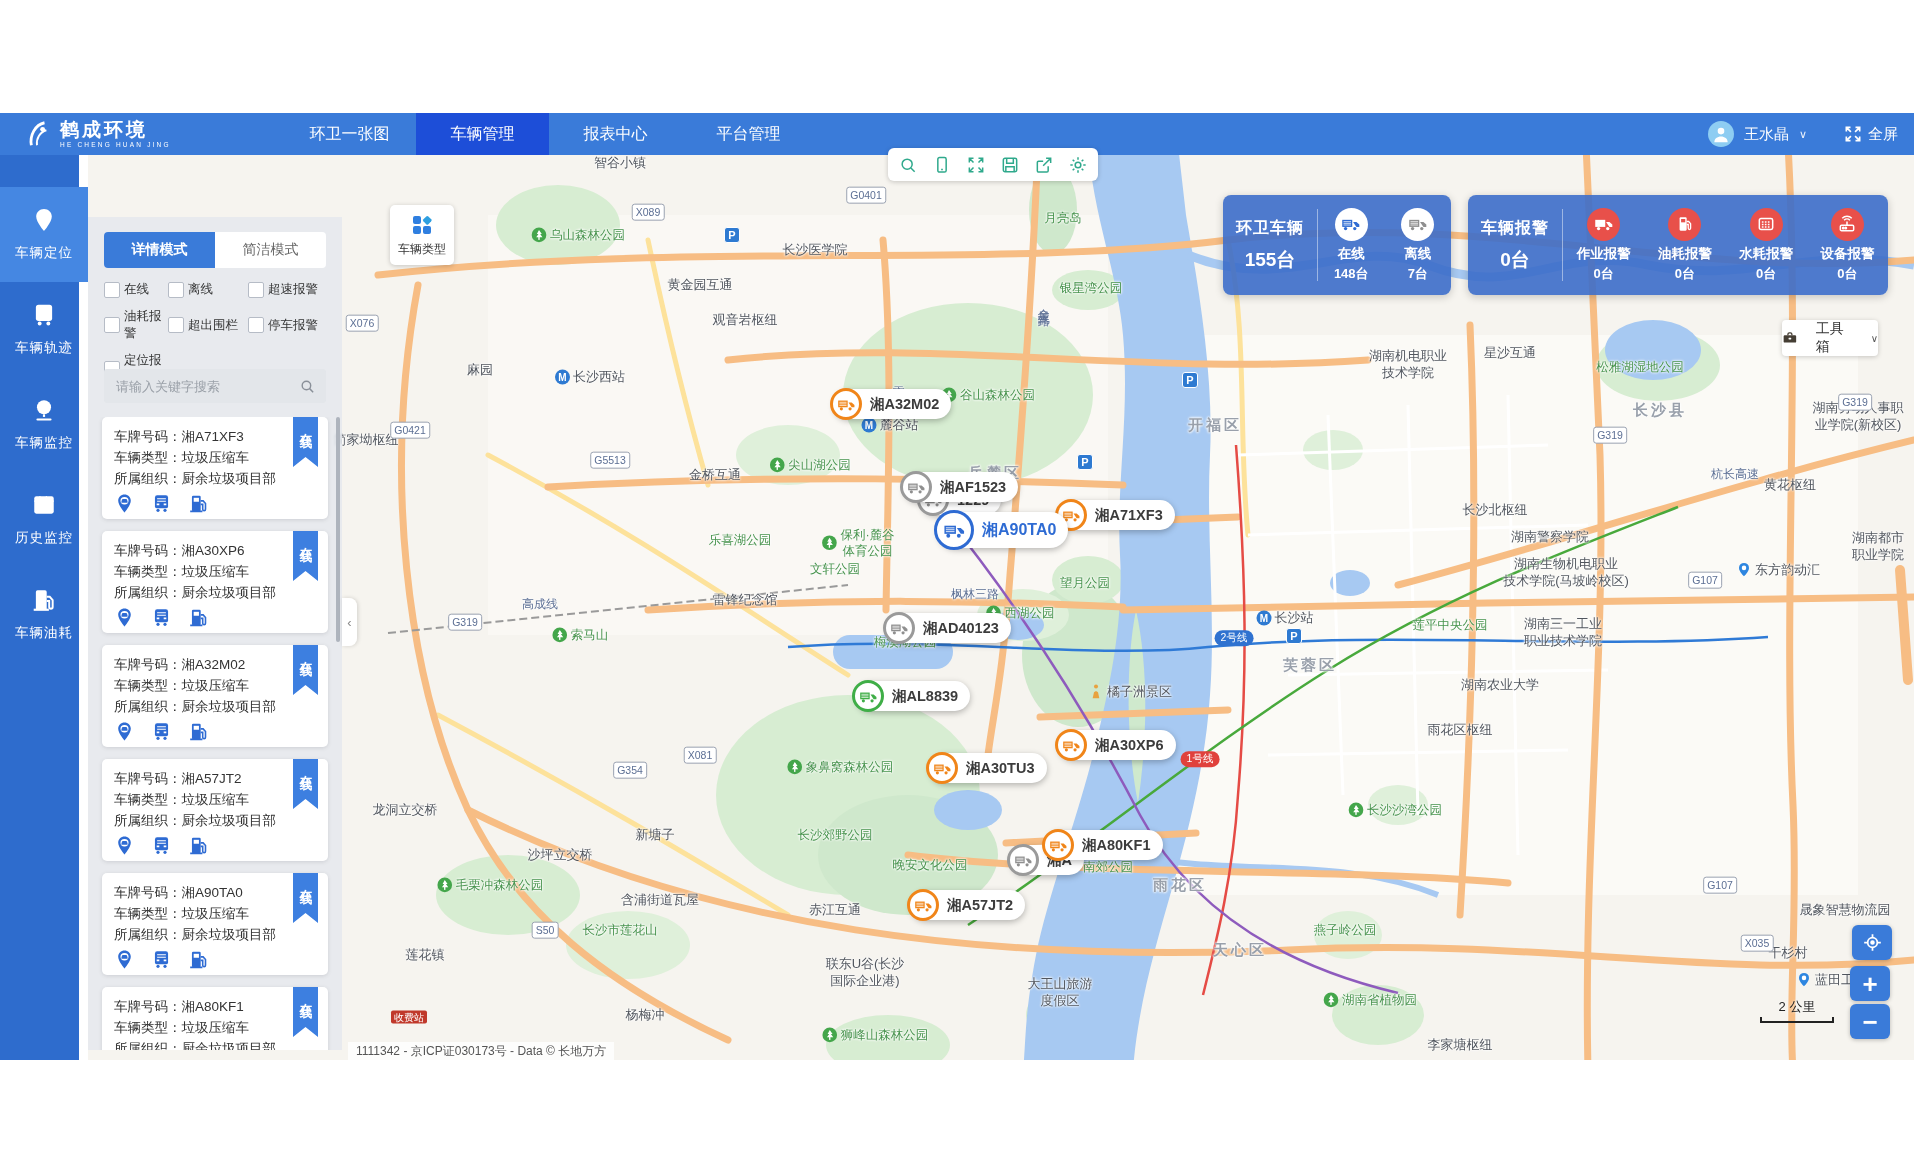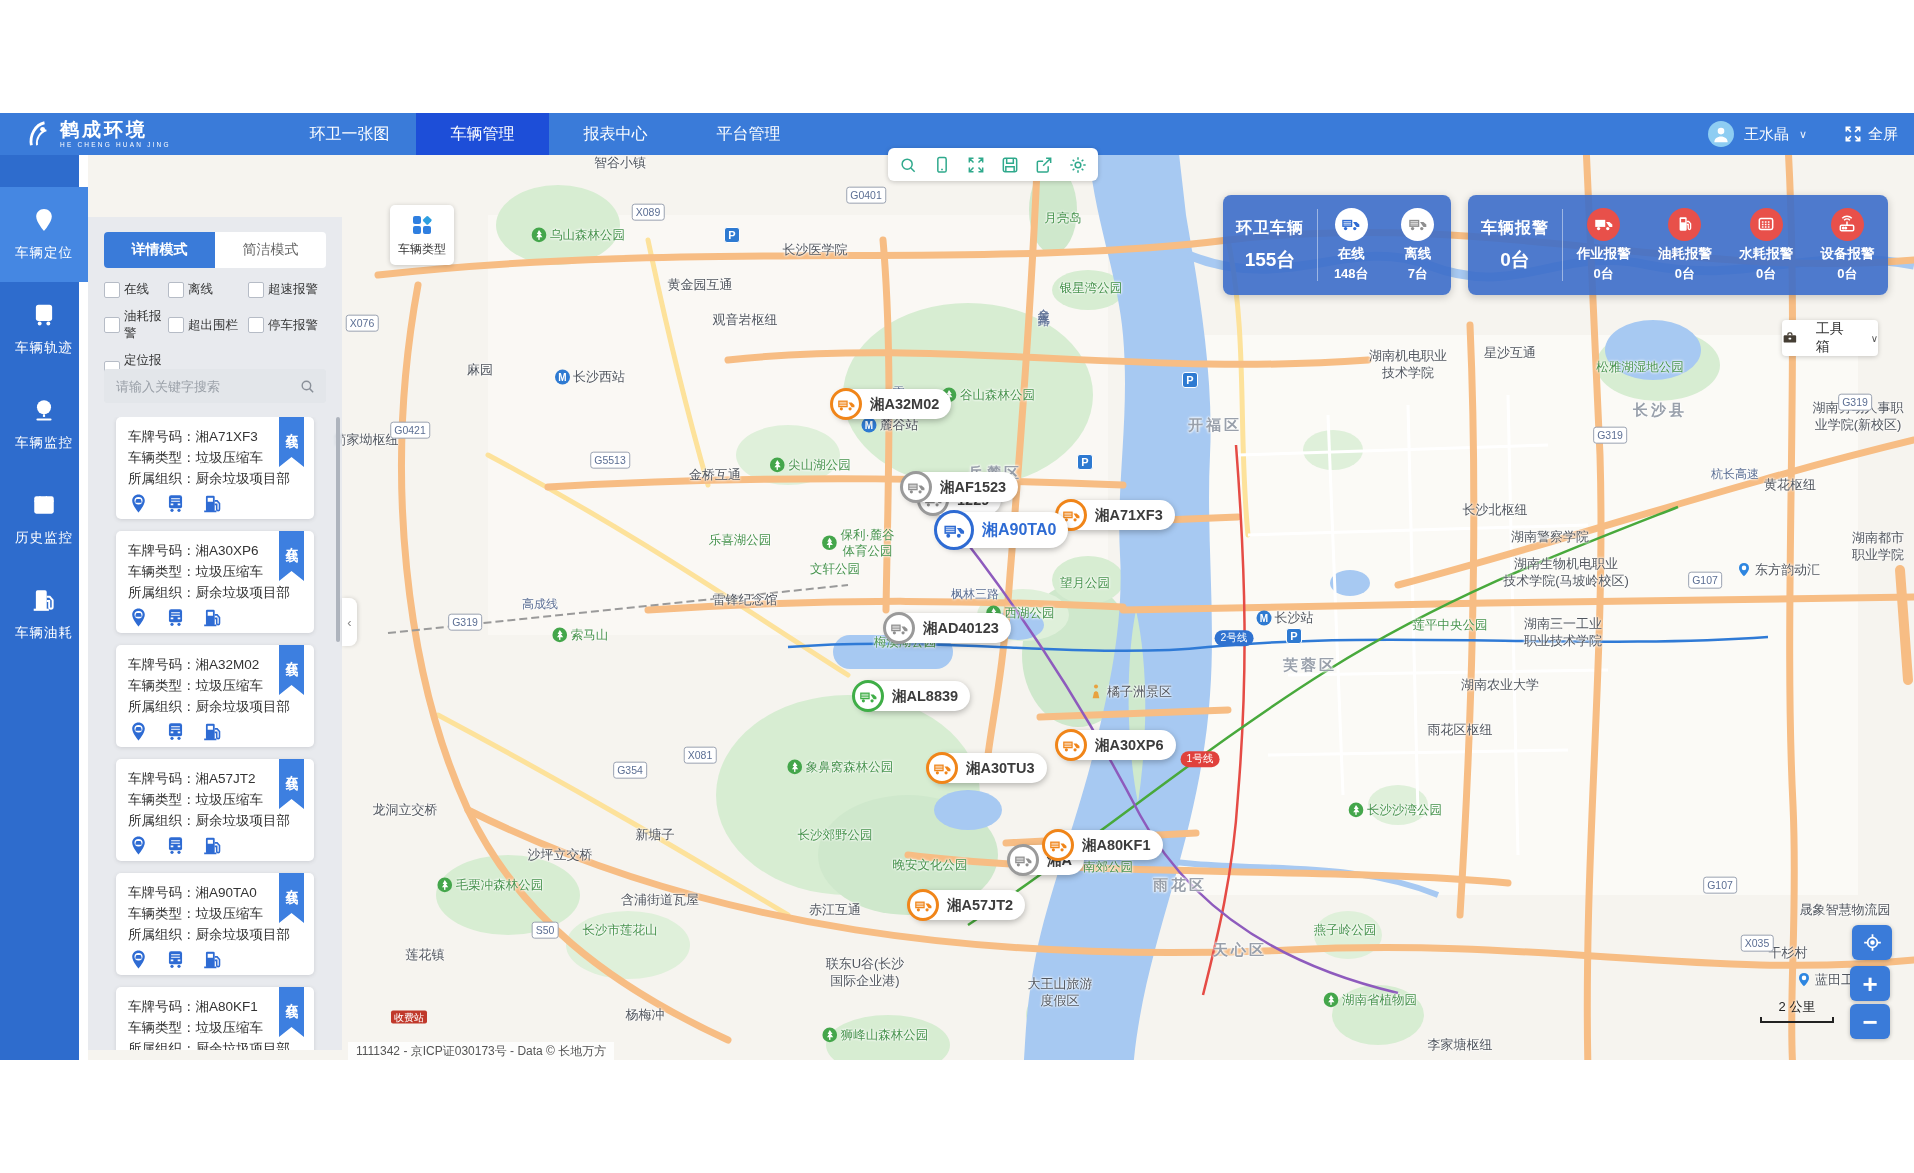--- a/index.html
+++ b/index.html
@@ -67,21 +67,21 @@
   #tabs{position:absolute;left:16px;top:15px;width:222px;height:36px;display:flex;background:#fff;border-radius:4px;overflow:hidden;}
   .tab{flex:1;display:flex;align-items:center;justify-content:center;font-size:14px;color:#666;cursor:pointer;}
   .tab.active{background:#3a7bd9;color:#fff;font-weight:bold;}
   #filters{position:absolute;left:16px;top:64px;width:226px;display:grid;grid-template-columns:64px 80px 1fr;row-gap:10px;}
   .filter{display:flex;align-items:center;gap:4px;font-size:12.5px;color:#333;cursor:pointer;}
   .cbx{width:14px;height:14px;background:#fff;border:1px solid #b6bcc6;border-radius:2px;flex:0 0 auto;}
   #searchbox{position:absolute;left:16px;top:152px;width:222px;height:34px;background:#e3e6ea;border-radius:3px;display:flex;align-items:center;padding:0 10px;box-sizing:border-box;}
   #searchbox input{flex:1;border:none;background:transparent;outline:none;font-size:13px;color:#333;font-family:inherit;}
   #searchbox input::placeholder{color:#9aa0a8;}
   #searchbox svg{width:17px;height:17px;}
-  #vlist{position:absolute;left:0;top:200px;width:254px;height:633px;overflow:hidden;padding:0 28px;box-sizing:border-box;}
+  #vlist{position:absolute;left:0;top:200px;width:254px;height:633px;overflow:hidden;padding:0 14px;box-sizing:border-box;}
   .vcard{position:relative;background:#fff;border-radius:5px;box-shadow:0 1px 4px rgba(0,0,0,.12);margin-bottom:12px;height:102px;padding:9px 12px;box-sizing:border-box;}
   .vrow{font-size:13.5px;color:#333;line-height:21px;}
   .vicons{display:flex;gap:16px;margin-top:4px;color:#2e6bd3;}
   .vicons span{width:21px;height:21px;cursor:pointer;}
   .vicons svg{width:21px;height:21px;}
   .ribbon{position:absolute;right:10px;top:0;width:25px;height:50px;background:#3d7fe0;color:#fff;font-size:12.5px;font-weight:bold;writing-mode:vertical-lr;letter-spacing:3px;display:flex;align-items:center;justify-content:flex-start;padding-top:6px;box-sizing:border-box;clip-path:polygon(0 0,100% 0,100% 100%,50% 80%,0 100%);text-orientation:upright;}
   #vscroll{position:absolute;right:2px;top:200px;width:4px;height:225px;background:#aeb4bd;border-radius:2px;}
   #collapse{position:absolute;left:342px;top:598px;width:15px;height:48px;background:rgba(255,255,255,.95);border-radius:0 8px 8px 0;box-shadow:1px 0 4px rgba(0,0,0,.15);display:flex;align-items:center;justify-content:center;color:#888;font-size:13px;cursor:pointer;z-index:21;}
   
   #vtype{position:absolute;left:390px;top:205px;width:64px;height:60px;background:#fff;border-radius:5px;box-shadow:0 1px 5px rgba(0,0,0,.2);display:flex;flex-direction:column;align-items:center;justify-content:center;gap:4px;z-index:15;cursor:pointer;}

